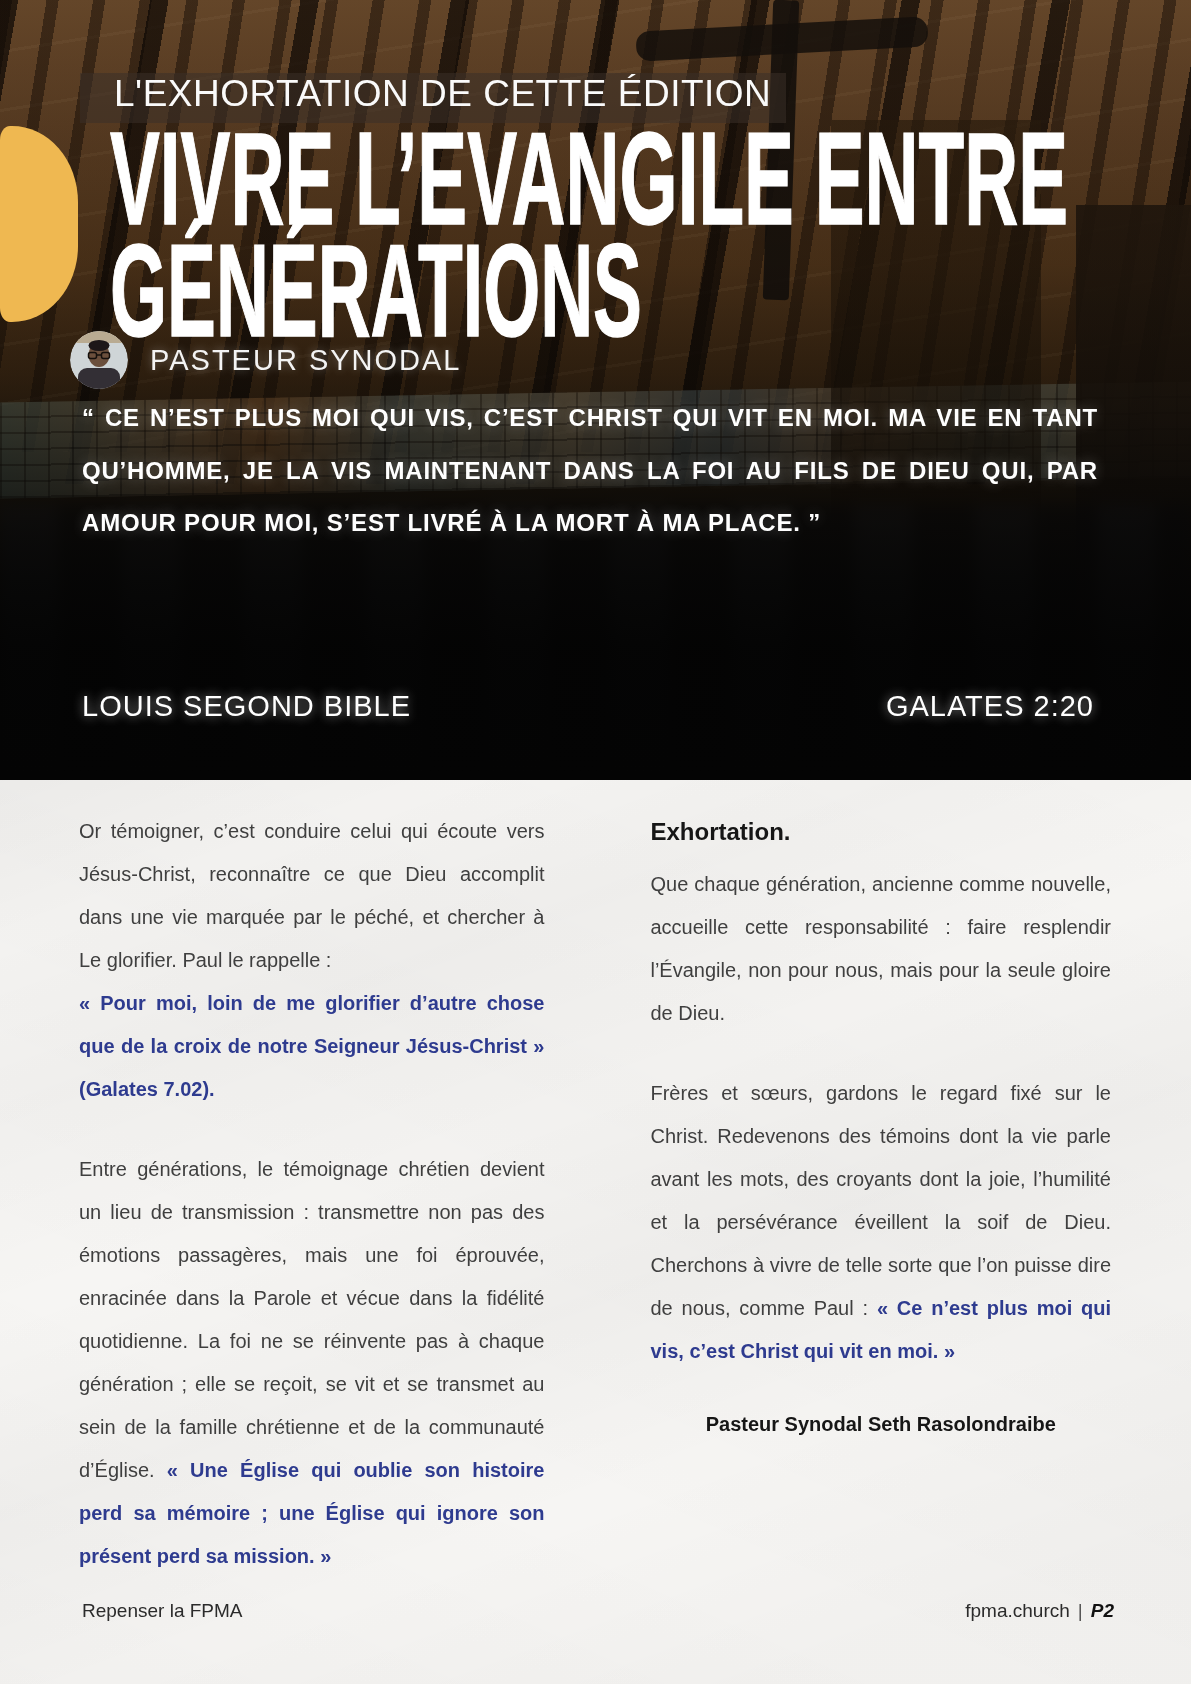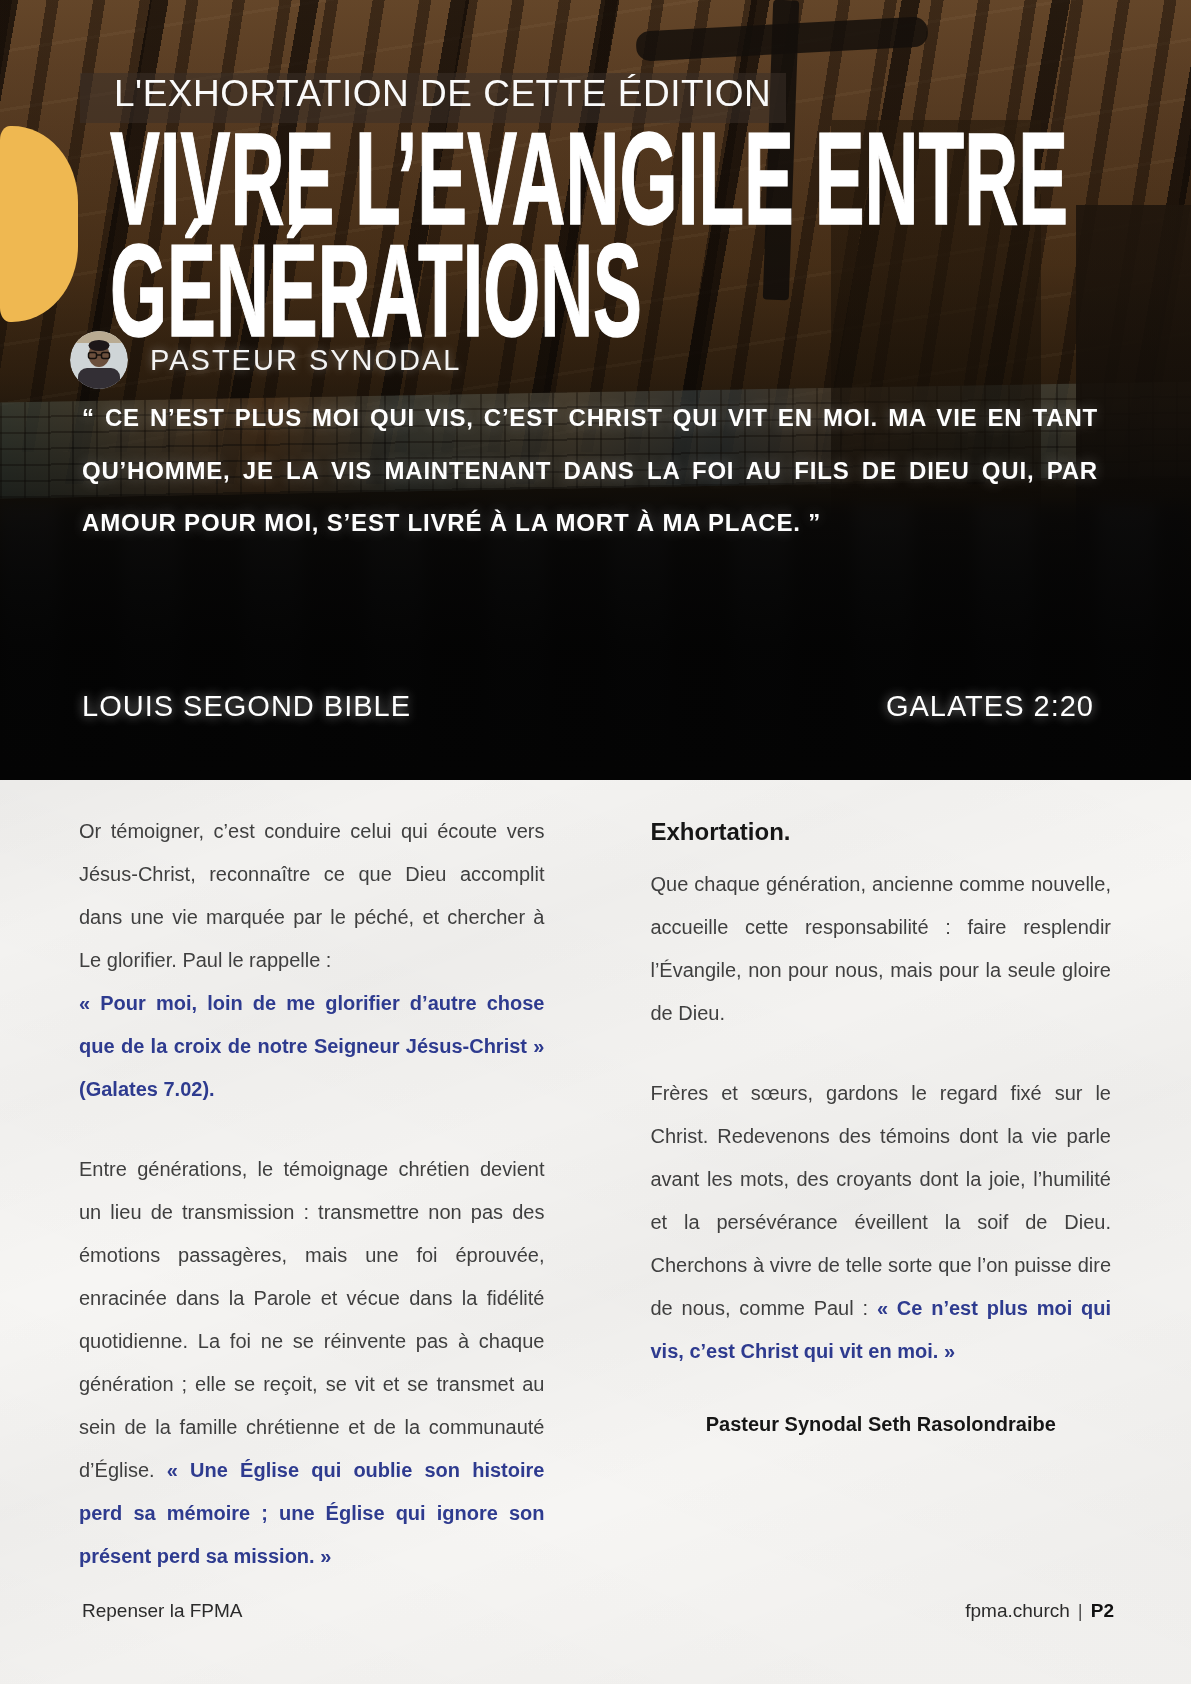--- a/index.html
+++ b/index.html
@@ -77,21 +77,21 @@
   .para + .para{margin-top:37px;}
   .q{color:var(--blue);font-weight:700;}
   .block{display:block;}
   .heading{margin:0 0 10px 0;font-size:24px;line-height:43px;color:var(--ink);font-weight:700;}
   .signature{margin:30px 0 0 0;font-size:20px;line-height:43px;font-weight:700;color:var(--ink);text-align:center;}
 
   
   .footer{position:absolute;left:82px;top:1600px;width:1032px;display:flex;justify-content:space-between;
     font-size:19px;color:#2b2b2b;}
   .fright .sep{margin:0 8px;color:#555;}
-  .fright b{font-weight:700;color:#111;}
+  .fright b{font-weight:700;color:#111;font-style:italic;}
 </style>
 </head>
 <body>
 
 <div class="page">
 
   <header class="hero">
     <div class="hero-bg"></div>
     <div class="hero-planks"></div>
     <div class="hero-beams"></div>

